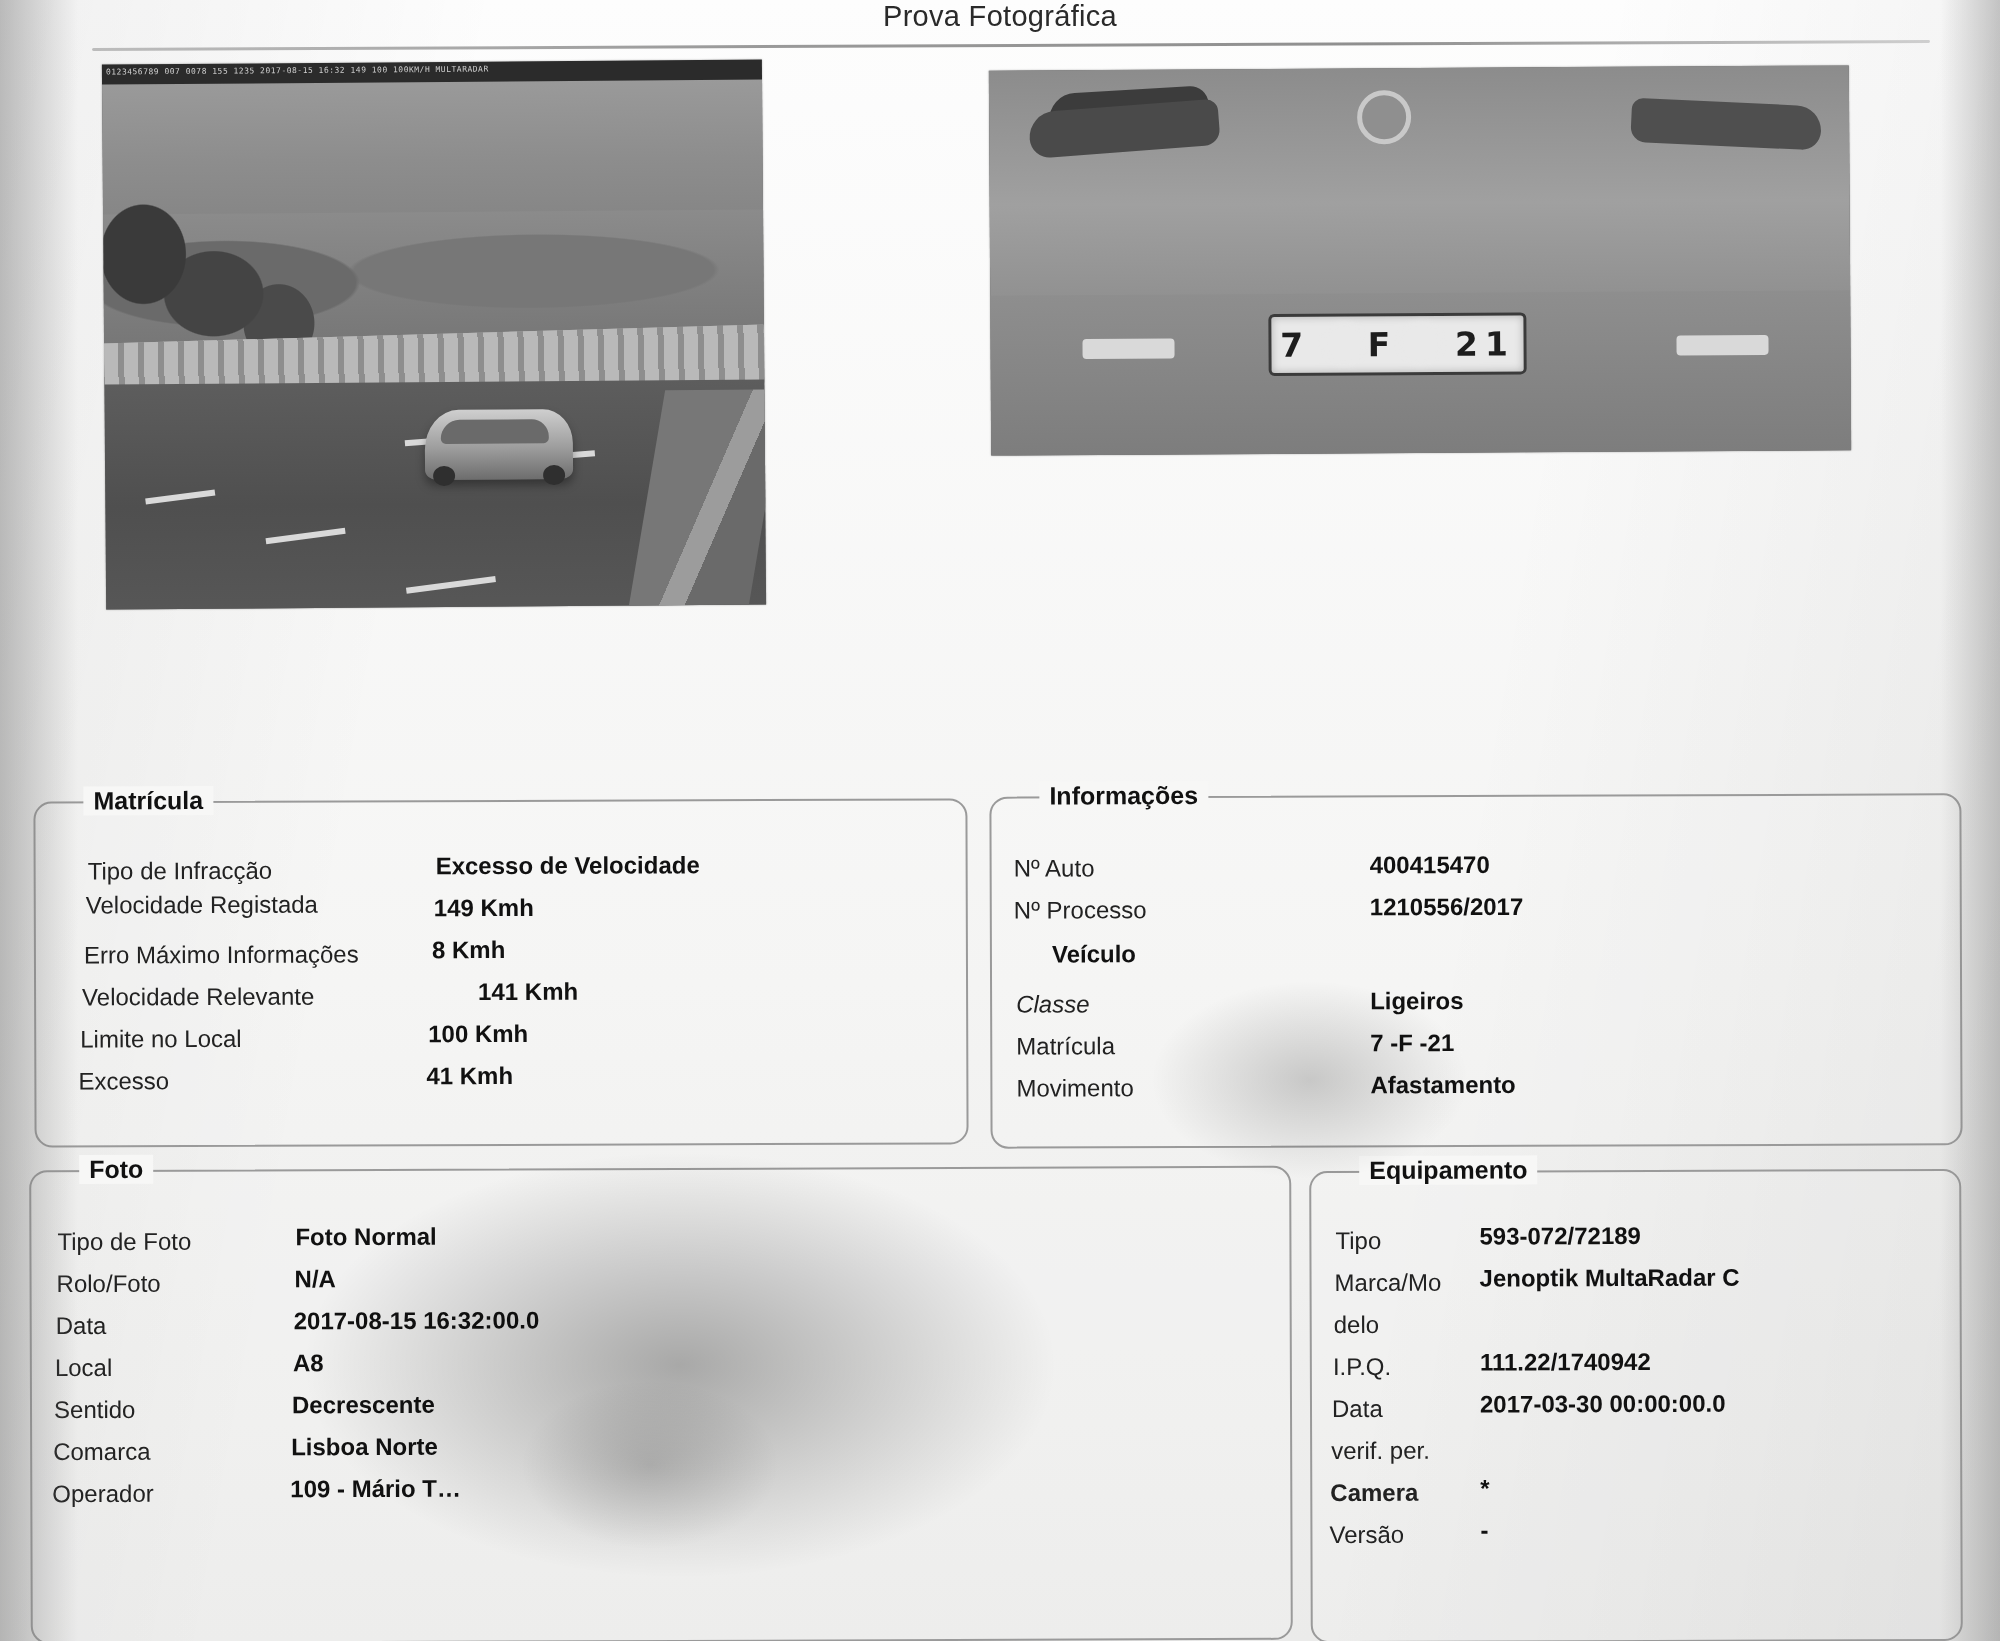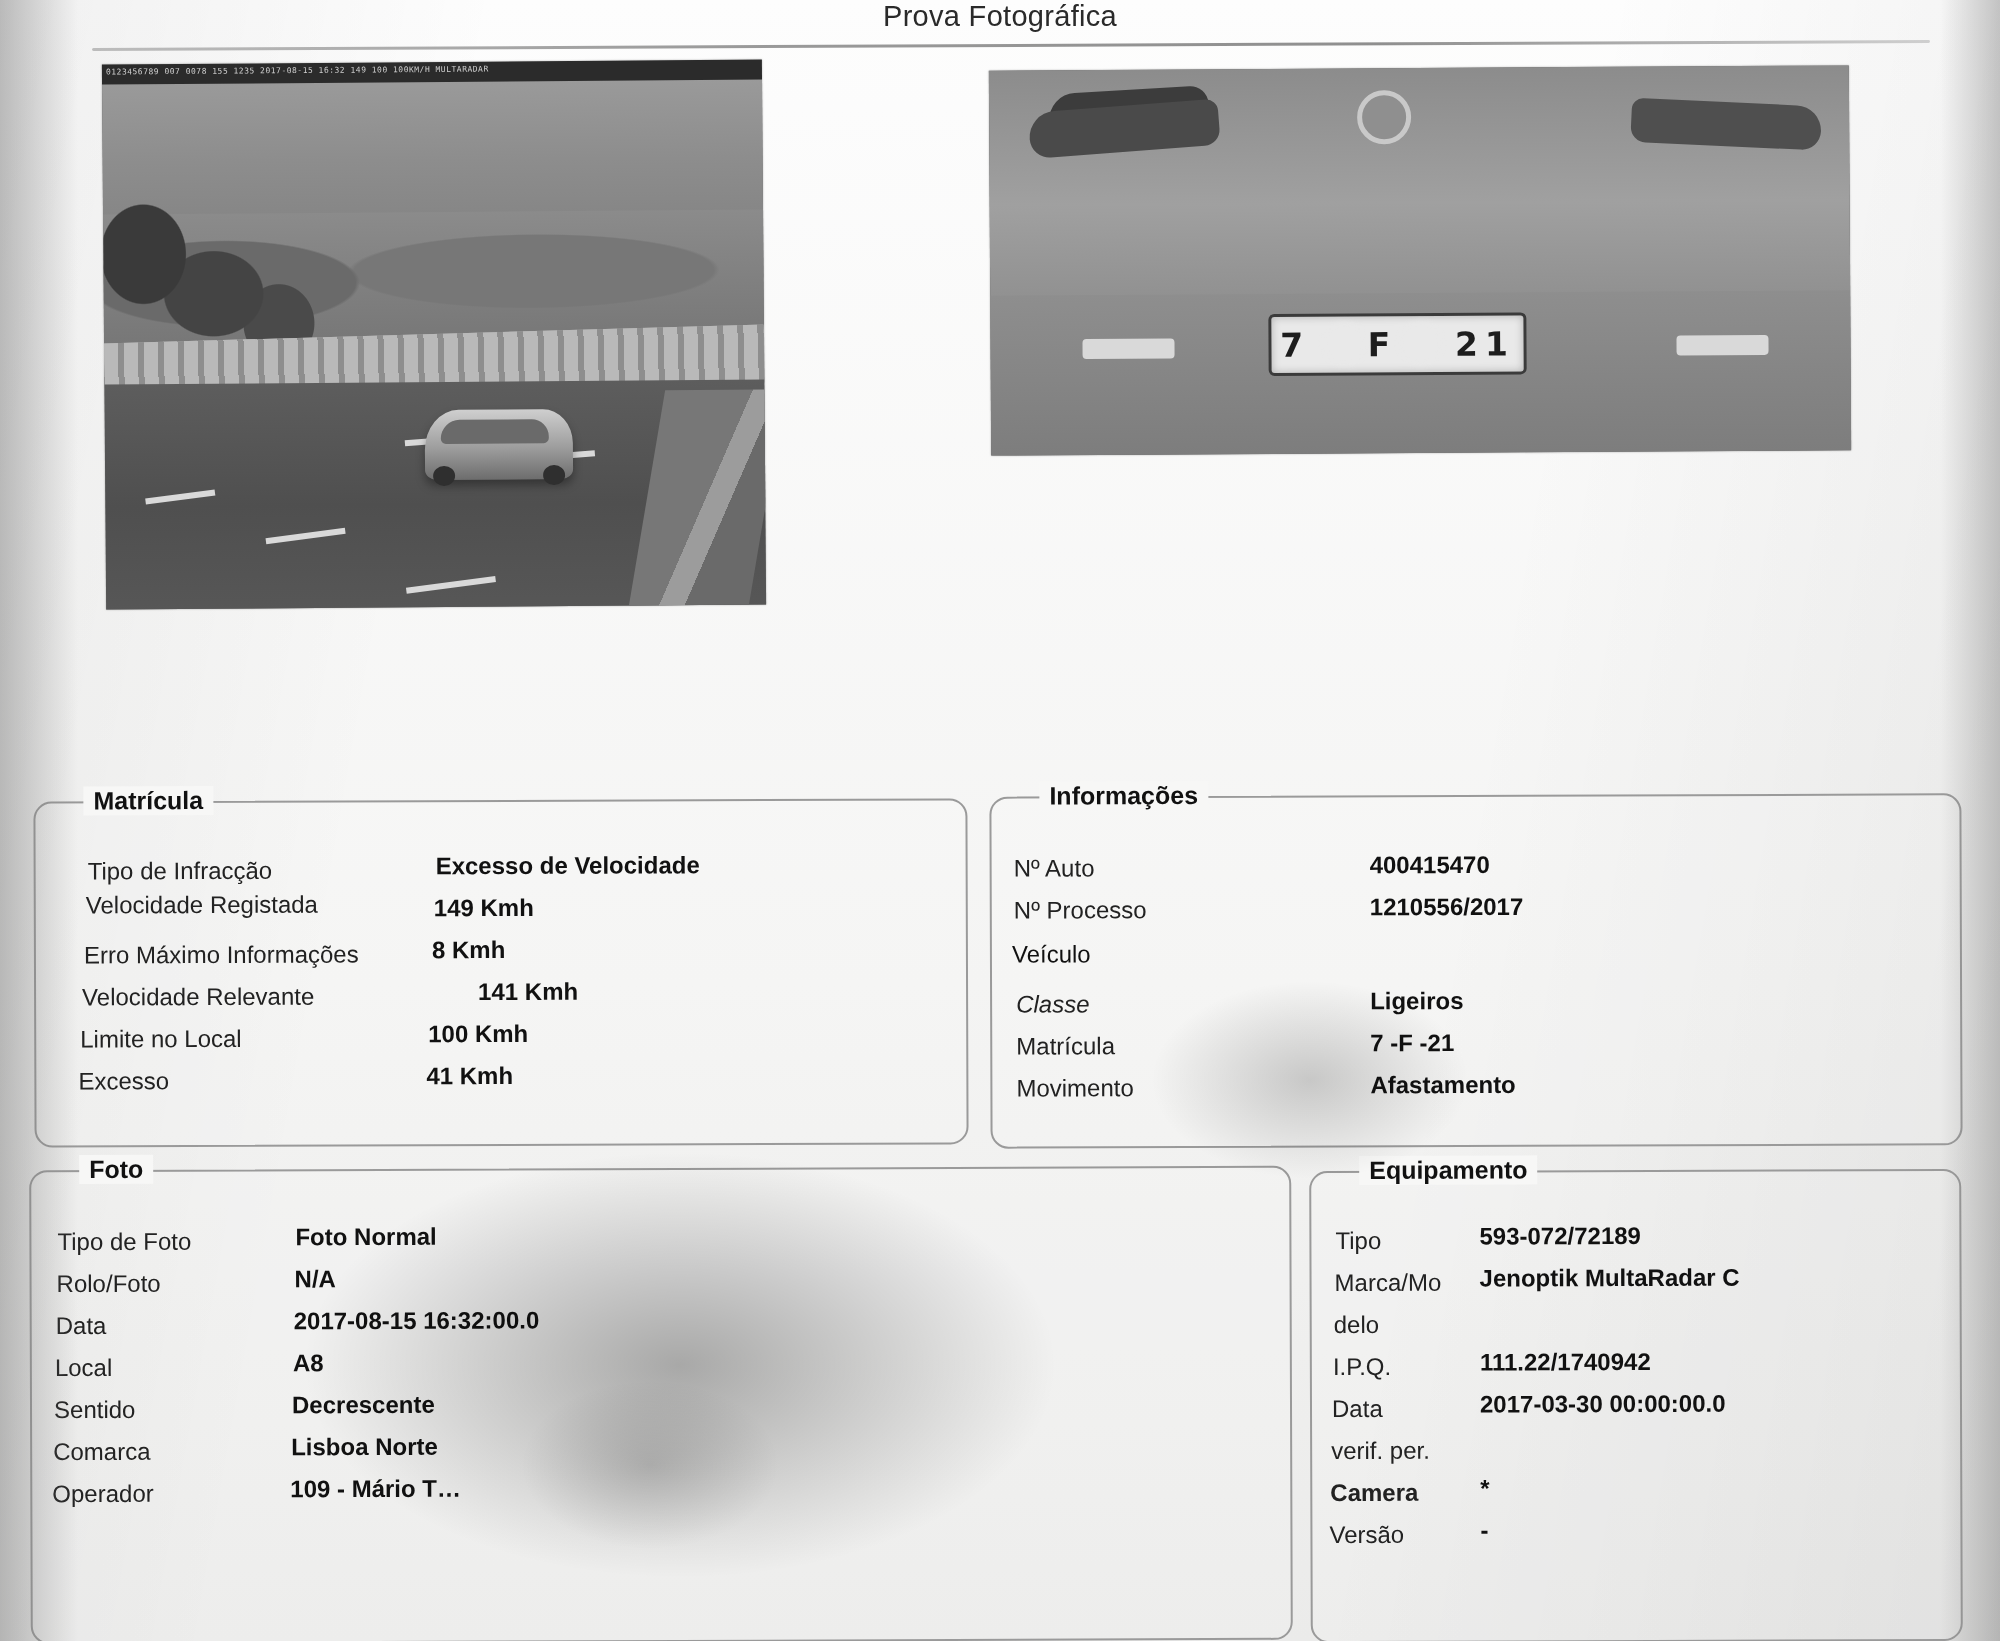--- a/index.html
+++ b/index.html
@@ -184,22 +184,23 @@
     top: -17px;
     left: 48px;
     padding: 0 10px;
     font-size: 25px;
     font-weight: bold;
     color: #111;
     background: #f7f7f6;
   }
   .sub-legend {
     font-size: 25px;
-    font-weight: normal;
+    font-weight: bold;
     color: #111;
+    margin-left: 40px;
   }
   .row {
     position: absolute;
     font-size: 24px;
     white-space: nowrap;
   }
   .label { color: #222; }
   .value { font-weight: bold; color: #111; }
 
   #box-infraccao { left: 34px; top: 800px; width: 930px; height: 342px; transform: rotate(-0.2deg); }

